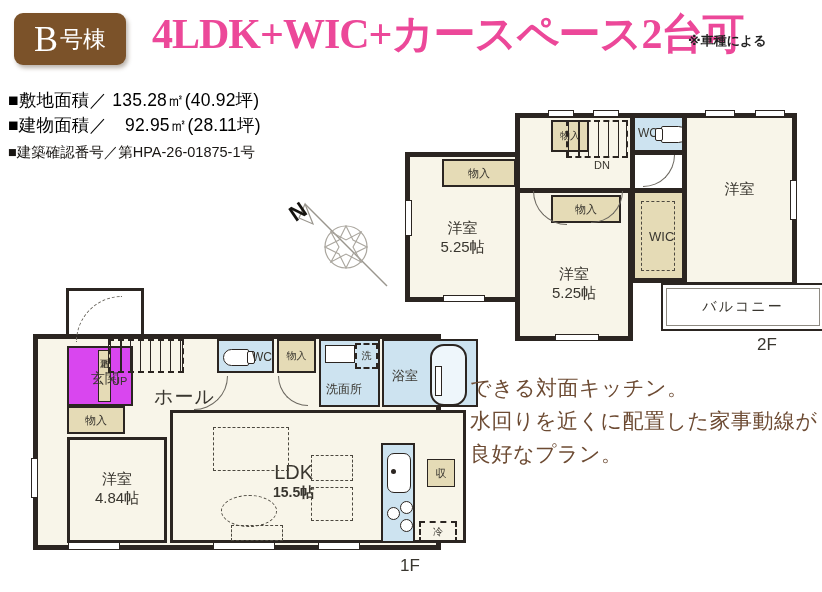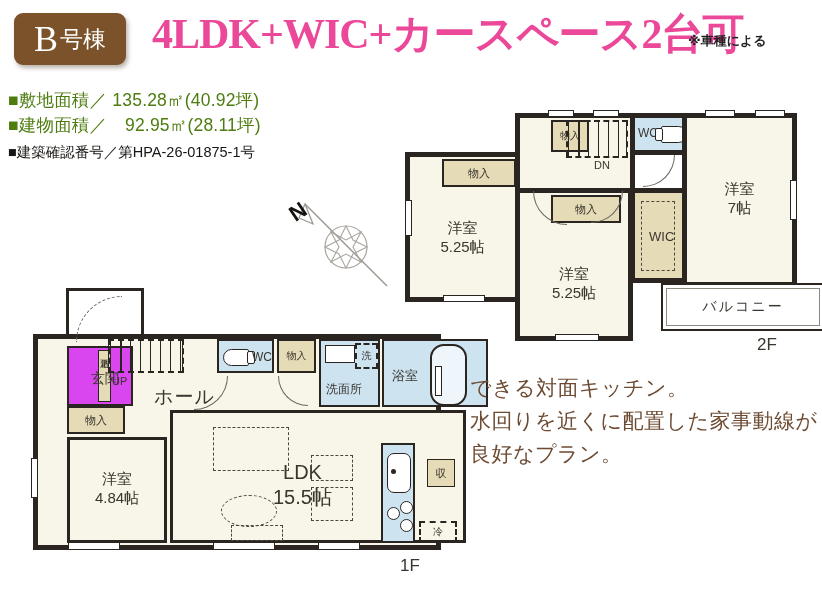--- a/index.html
+++ b/index.html
@@ -11,21 +11,21 @@
          border-radius:9px;box-shadow:2px 3px 4px rgba(60,40,20,.35);
          display:flex;align-items:center;justify-content:center;color:#fff;
          font-family:"Liberation Serif","DejaVu Serif",serif;}
   .badge .initial{font-size:36px;line-height:1;}
   .badge .suffix{font-size:23px;margin-left:2px;}
   .title{position:absolute;left:152px;top:6px;font-family:"Liberation Serif","DejaVu Serif",serif;
          font-size:42px;font-weight:600;letter-spacing:-1px;color:#ec4899;white-space:nowrap;}
   .title-note{position:absolute;left:688px;top:32px;font-size:13px;font-weight:700;color:#222;}
 
   .details{position:absolute;left:8px;top:88px;line-height:1.45;}
-  .details .d1,.details .d2{font-size:17.5px;letter-spacing:.2px;color:#4d7c0f;}
+  .details .d1,.details .d2{font-size:17.5px;letter-spacing:.2px;color:#000000;}
   .details .d3{font-size:14.5px;margin-top:3px;color:#181512;}
 
   
   .plan{position:absolute;}
   .room{position:absolute;box-sizing:border-box;background:#f8f5e9;border:5px solid #2b2521;}
   .thinroom{position:absolute;box-sizing:border-box;border:2px solid #2b2521;margin-left:28px;}
   .tan{background:#e5dbb6;}
   .blue{background:#cde3f0;}
   .whitebg{background:#ffffff;}
   .rlabel{position:absolute;width:100%;text-align:center;color:#39362f;}
@@ -107,21 +107,20 @@
     </div>
 
     <div class="room blue" style="left:225px;top:18px;width:57px;height:42px;">
       <div style="position:absolute;left:3px;top:8px;font-size:12px;color:#39362f;">WC</div>
       <div class="toilet" style="left:26px;top:8px;"></div>
     </div>
 
     <div class="room" style="left:277px;top:18px;width:115px;height:174px;">
       <div class="rlabel" style="top:62px;">
         <div class="rname">洋室</div>
-        <div class="rsize">7帖</div>
       </div>
     </div>
 
     <div class="room" style="left:110px;top:93px;width:118px;height:153px;">
       <div class="thinroom tan" style="left:3px;top:2px;width:70px;height:28px;">
         <div class="slabel">物入</div>
       </div>
       <div class="rlabel" style="top:72px;">
         <div class="rname">洋室</div>
         <div class="rsize">5.25帖</div>
@@ -184,40 +183,40 @@
     </div>
 
     <div class="thinroom blue" style="left:263px;top:51px;width:61px;height:68px;">
       <div class="basin" style="left:4px;top:4px;width:28px;height:16px;"></div>
       <div class="dashedbox" style="left:34px;top:2px;width:23px;height:26px;">
         <span>洗</span>
       </div>
       <div style="position:absolute;left:5px;top:40px;font-size:12px;color:#39362f;">洗面所</div>
     </div>
 
-    <div class="thinroom blue" style="left:326px;top:51px;width:106px;height:68px;">
+    <div class="thinroom blue" style="left:326px;top:51px;width:96px;height:68px;">
       <div style="position:absolute;left:8px;top:26px;font-size:13px;color:#39362f;">浴室</div>
       <div class="tub" style="left:46px;top:3px;width:33px;height:58px;"></div>
     </div>
 
     <div class="thinroom tan" style="left:11px;top:118px;width:58px;height:28px;">
       <div class="slabel">物入</div>
     </div>
 
     <div class="thinroom" style="left:11px;top:149px;width:100px;height:106px;border-width:3px;background:#f8f5e9;">
       <div class="rlabel" style="top:30px;">
         <div class="rname">洋室</div>
         <div class="rsize">4.84帖</div>
       </div>
     </div>
 
     <div class="thinroom" style="left:114px;top:122px;width:296px;height:133px;border-width:3px;background:#f8f5e9;">
       <div style="position:absolute;left:100px;top:48px;text-align:center;color:#39362f;">
         <div style="font-size:20px;">LDK</div>
-        <div style="font-size:20px;">15.5帖</div>
+        <div style="font-size:14px;font-weight:bold;">15.5帖</div>
       </div>
 
       <div class="furn" style="left:40px;top:14px;width:76px;height:44px;"></div>
       <div class="furn" style="left:48px;top:82px;width:56px;height:32px;border-radius:50%;"></div>
       <div class="furn" style="left:138px;top:42px;width:42px;height:26px;"></div>
       <div class="furn" style="left:138px;top:74px;width:42px;height:34px;"></div>
       <div class="furn" style="left:58px;top:112px;width:52px;height:16px;"></div>
 
       <div class="thinroom blue" style="left:180px;top:30px;width:34px;height:100px;">
         <div class="sink" style="left:4px;top:8px;width:22px;height:38px;"></div>

